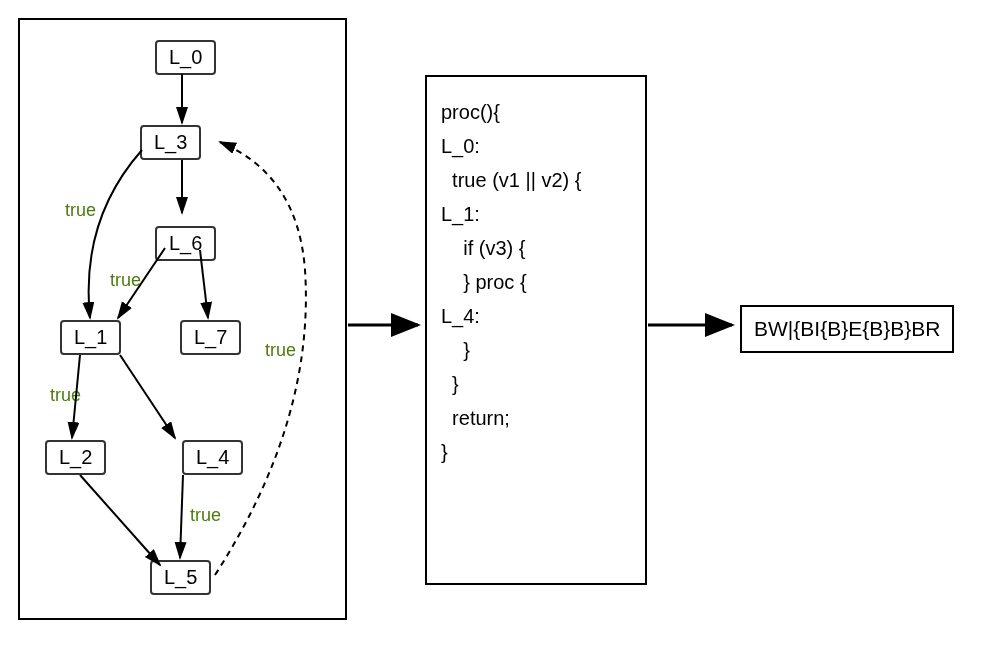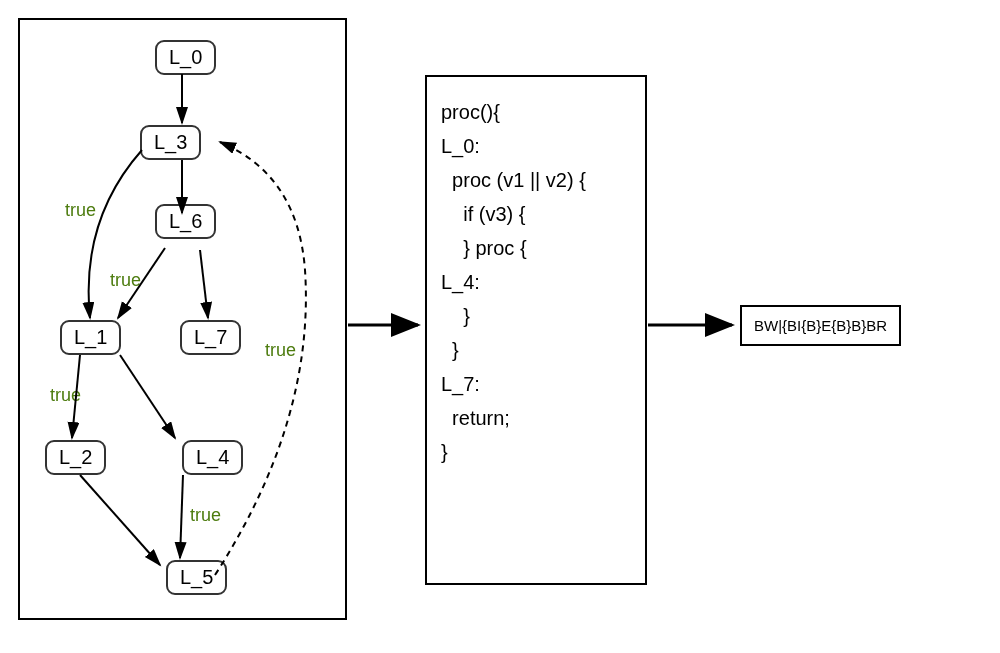--- a/index.html
+++ b/index.html
@@ -15,21 +15,21 @@
     position: absolute;
     border: 2px solid #000;
     background: #fff;
   }
   .node {
     position: absolute;
     border: 2px solid #333;
     background: #fff;
     padding: 4px 12px;
     font-size: 20px;
-    border-radius: 9px;
+    border-radius: 4px;
   }
   .edge-label {
     position: absolute;
     font-size: 18px;
     color: #4d7c0f;
     background: transparent;
   }
   .code-panel {
     position: absolute;
     border: 2px solid #000;
@@ -38,41 +38,41 @@
     font-size: 20px;
     line-height: 1.7;
     font-family: Arial, sans-serif;
   }
   .code-line { white-space: pre; }
   .output-box {
     position: absolute;
     border: 2px solid #000;
     background: #fff;
     padding: 10px 12px;
-    font-size: 15px;
+    font-size: 21px;
   }
   svg.overlay {
     position: absolute;
     left: 0; top: 0;
     pointer-events: none;
   }
 </style>
 </head>
 <body>
 
 <div class="panel" style="left:18px; top:18px; width:325px; height:598px;">
 
   <div class="node" style="left:135px; top:20px;"><span>L_0</span></div>
   <div class="node" style="left:120px; top:105px;"><span>L_3</span></div>
-  <div class="node" style="left:135px; top:184px;"><span>L_6</span></div>
+  <div class="node" style="left:135px; top:206px;"><span>L_6</span></div>
   <div class="node" style="left:40px; top:300px;"><span>L_1</span></div>
   <div class="node" style="left:160px; top:300px;"><span>L_7</span></div>
   <div class="node" style="left:25px; top:420px;"><span>L_2</span></div>
   <div class="node" style="left:135px; top:420px;margin-left:27px;"><span>L_4</span></div>
-  <div class="node" style="left:130px; top:540px;margin-left:16px;"><span>L_5</span></div>
+  <div class="node" style="left:130px; top:540px;"><span>L_5</span></div>
 
   <div class="edge-label" style="left:45px; top:180px;">true</div>
   <div class="edge-label" style="left:90px; top:250px;">true</div>
   <div class="edge-label" style="left:30px; top:365px;">true</div>
   <div class="edge-label" style="left:170px; top:485px;">true</div>
   <div class="edge-label" style="left:245px; top:320px;">true</div>
 
   <svg class="overlay" width="325" height="598">
     <defs>
       <marker id="ah" markerWidth="10" markerHeight="10" refX="8" refY="3" orient="auto" markerUnits="strokeWidth">
@@ -108,26 +108,26 @@
       <path d="M0,0 L0,8 L10,4 z" fill="#000"></path>
     </marker>
   </defs>
   <line x1="348" y1="325" x2="418" y2="325" stroke="#000" stroke-width="3" marker-end="url(#ah2)"></line>
   <line x1="648" y1="325" x2="732" y2="325" stroke="#000" stroke-width="3" marker-end="url(#ah2)"></line>
 </svg>
 
 <div class="code-panel" style="left:425px; top:75px; width:190px; height:470px;">
   <div class="code-line">proc(){</div>
   <div class="code-line">L_0:</div>
-  <div class="code-line">  proc (v1 || v2) {</div>
+  <div class="code-line">  true (v1 || v2) {</div>
+  <div class="code-line">L_1:</div>
   <div class="code-line">    if (v3) {</div>
   <div class="code-line">    } proc {</div>
   <div class="code-line">L_4:</div>
   <div class="code-line">    }</div>
   <div class="code-line">  }</div>
-  <div class="code-line">L_7:</div>
   <div class="code-line">  return;</div>
   <div class="code-line">}</div>
 </div>
 
 <div class="output-box" style="left:740px; top:305px;">
   <span>BW|{BI{B}E{B}B}BR</span>
 </div>
 
 </body></html>

